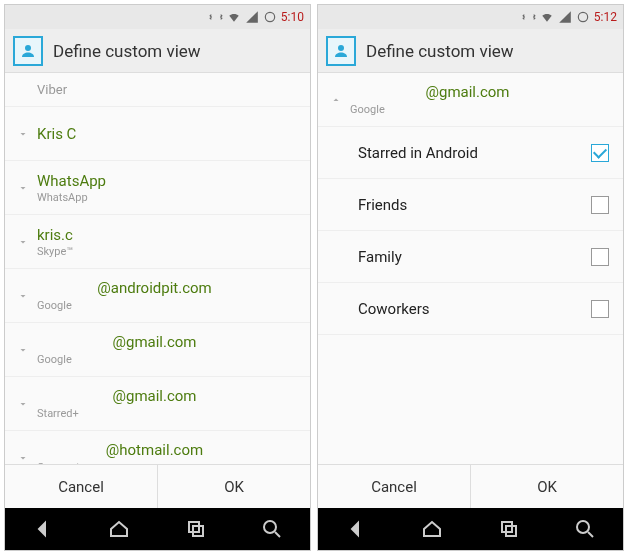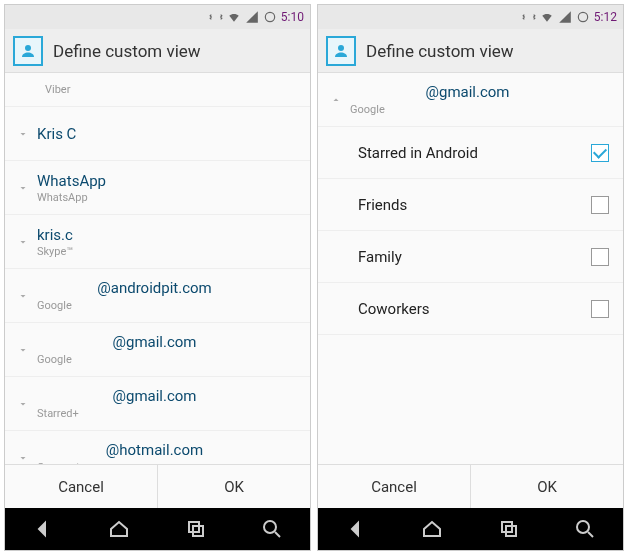--- a/index.html
+++ b/index.html
@@ -22,21 +22,21 @@
     }
     .statusbar {
       height: 24px;
       background: #e8e8e8;
       display: flex;
       justify-content: flex-end;
       align-items: center;
       gap: 4px;
       padding: 0 6px;
       font-size: 12px;
-      color: #701a75;
+      color: #b91c1c;
     }
     .statusbar .sicon { width: 14px; height: 14px; display:inline-flex; align-items:center; justify-content:center;}
     .titlebar {
       height: 44px;
       background: #eee;
       display: flex;
       align-items: center;
       padding: 0 8px;
       border-bottom: 1px solid #ddd;
     }
@@ -63,25 +63,25 @@
       background: #fafafa;
     }
     .row.short { min-height: 34px; padding-top:2px; padding-bottom:2px;}
     .chev {
       width: 28px;
       display:flex; align-items:center; justify-content:center;
       color: #aaa;
     }
     .chev.spacer { visibility: hidden; }
     .rowtxt { flex:1; display:flex; flex-direction:column; }
-    .primary { font-size: 15px; color: #0c4a6e; }
+    .primary { font-size: 15px; color: #4d7c0f; }
     .secondary { font-size: 11px; color: #999; margin-top:1px;}
     .account-row .primary { text-align:center; margin-left:-28px;}
     .account-row .secondary { margin-top:2px; }
-    .sub-only { font-size: 11px; color:#999;margin-left:8px; }
+    .sub-only { font-size: 13px; color:#999; }
     .grouprow {
       display:flex; align-items:center;
       min-height: 52px;
       border-bottom: 1px solid #eee;
       padding: 0 14px 0 40px;
       background:#fafafa;
     }
     .grouprow .glabel { flex:1; font-size:15px; color:#222;}
     .checkbox {
       width:18px; height:18px; border:1px solid #999;

